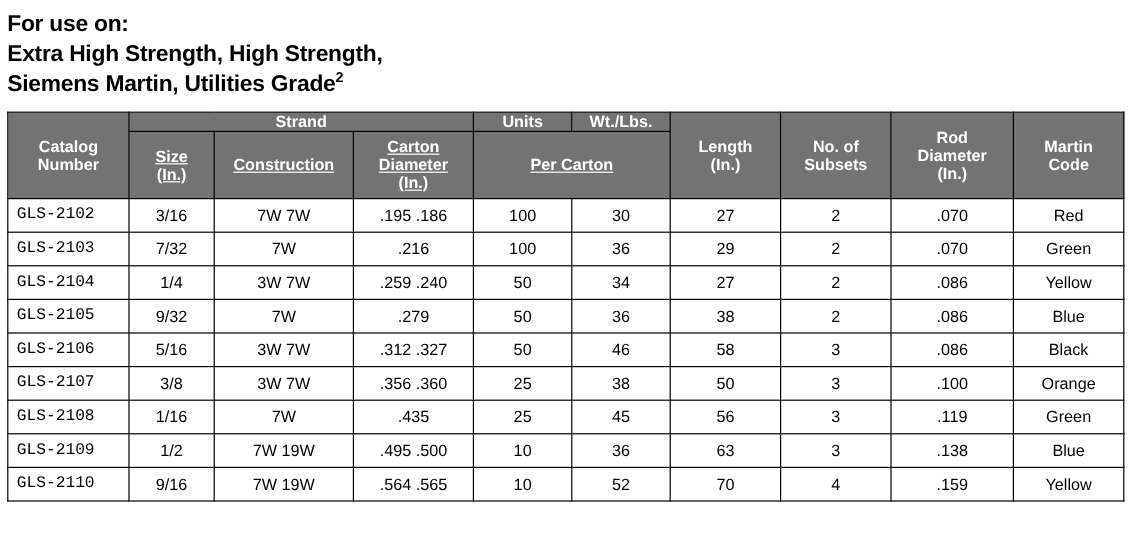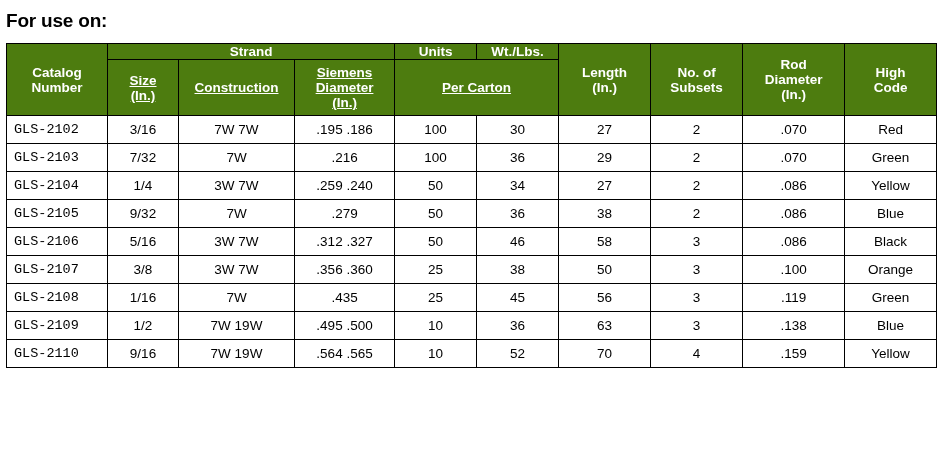--- a/index.html
+++ b/index.html
@@ -43,21 +43,21 @@
     font-size: 13.5px;
   }
   table.spec th,
   table.spec td {
     border: 1px solid #000000;
     padding: 0;
     text-align: center;
     vertical-align: middle;
   }
   thead th {
-    background: #4d7c0f;
+    background: #737373;
     color: #ffffff;
     font-weight: bold;
     font-size: 13.5px;
     line-height: 15px;
     padding: 3px 2px;
   }
   thead th.tall {
     padding: 5px 2px;
     text-decoration: underline;
   }
@@ -77,20 +77,22 @@
     font-weight: bold;
   }
 </style>
 </head>
 <body>
 
 <div class="page">
 
   <div class="heading">
     <div class="heading-line">For use on:</div>
+    <div class="heading-line">Extra High Strength, High Strength,</div>
+    <div class="heading-line"><span>Siemens Martin, Utilities Grade</span><sup>2</sup></div>
   </div>
 
   <table class="spec">
     <colgroup>
       <col style="width:101px">
       <col style="width:71px">
       <col style="width:116px">
       <col style="width:100px">
       <col style="width:82px">
       <col style="width:82px">
@@ -115,32 +117,32 @@
         <th rowspan="2">
           <span class="hdr-sub">No. of</span>
           <span class="hdr-sub">Subsets</span>
         </th>
         <th rowspan="2">
           <span class="hdr-sub">Rod</span>
           <span class="hdr-sub">Diameter</span>
           <span class="hdr-sub">(In.)</span>
         </th>
         <th rowspan="2">
-          <span class="hdr-sub">High</span>
+          <span class="hdr-sub">Martin</span>
           <span class="hdr-sub">Code</span>
         </th>
       </tr>
       <tr>
         <th class="tall">
           <span class="hdr-sub">Size</span>
           <span class="hdr-sub">(In.)</span>
         </th>
         <th class="tall">Construction</th>
         <th class="tall">
-          <span class="hdr-sub">Siemens</span>
+          <span class="hdr-sub">Carton</span>
           <span class="hdr-sub">Diameter</span>
           <span class="hdr-sub">(In.)</span>
         </th>
         <th class="tall" colspan="2">Per Carton</th>
       </tr>
     </thead>
     <tbody>
         <tr>
           <td class="catalog">GLS-2102</td>
           <td>3/16</td>

